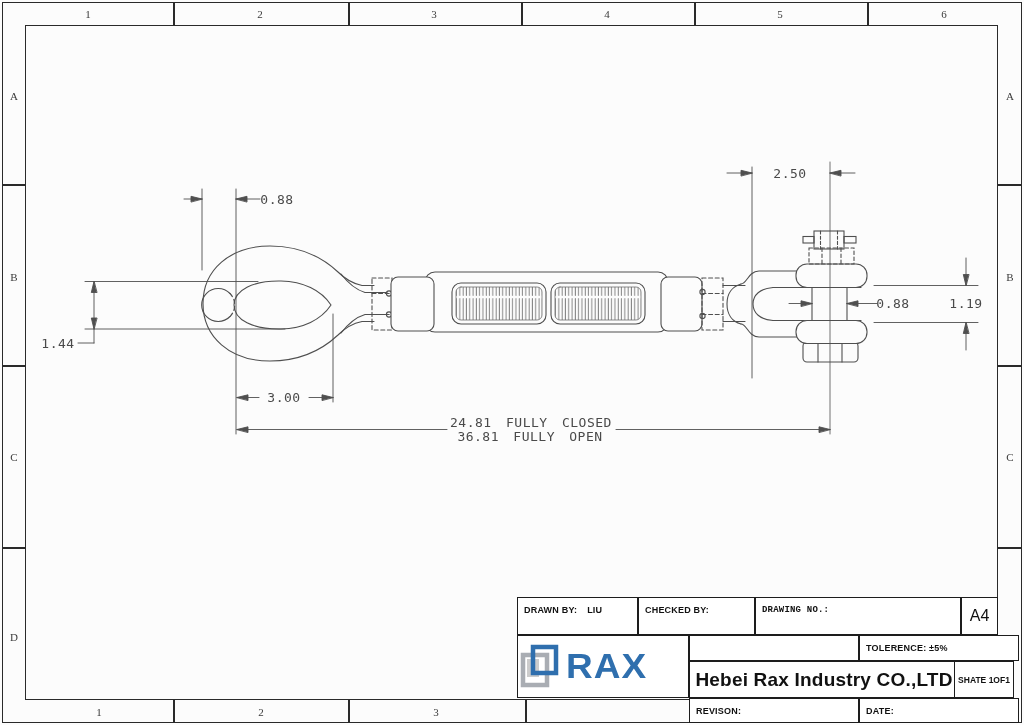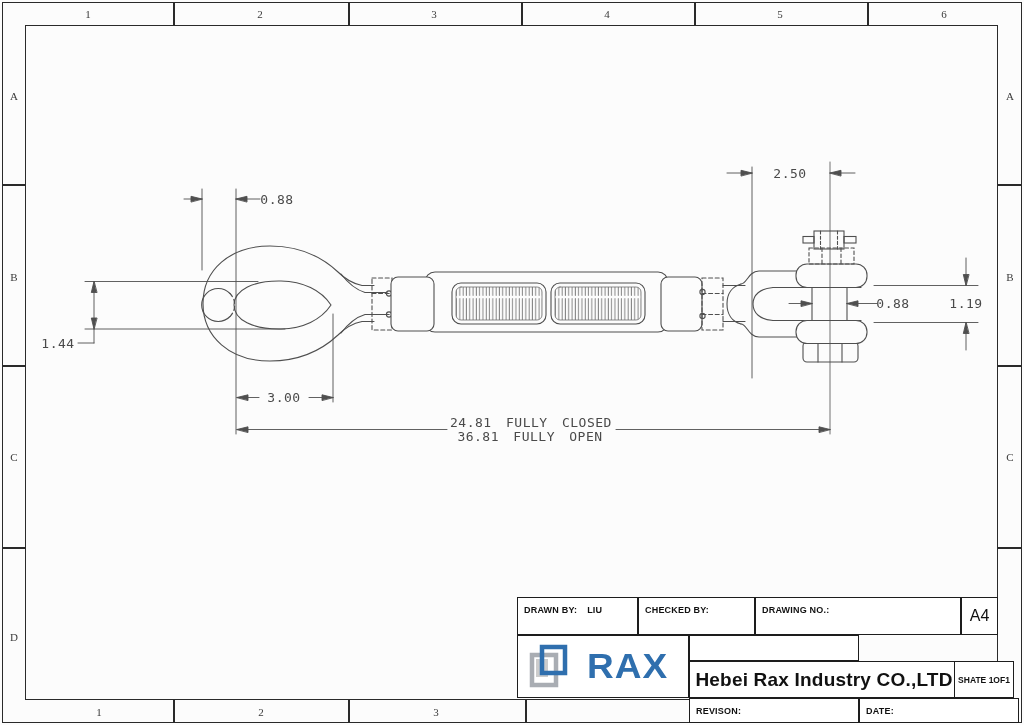--- a/index.html
+++ b/index.html
@@ -15,21 +15,21 @@
   .tb{position:absolute;box-sizing:border-box;border:1.4px solid #1d1d1d;background:#ffffff;
       color:#111;overflow:hidden;}
   .tb-sm{font-size:9px;font-weight:bold;letter-spacing:0.2px;}
   .tb-row1{padding:7px 0 0 6px;}
   .tb-val{margin-left:10px;font-weight:bold;}
   .tb-a4{display:flex;align-items:center;justify-content:center;font-size:16px;font-weight:400;}
   .tb-mid{display:flex;align-items:center;padding-left:6px;}
   .tb-company{display:flex;align-items:center;justify-content:center;font-size:19px;font-weight:bold;
               letter-spacing:0.2px;white-space:nowrap;}
   .tb-sheet{display:flex;align-items:center;justify-content:center;font-size:8.5px;font-weight:bold;}
-  .tb-logo{display:flex;align-items:center;justify-content:flex-start;padding-left:9px;gap:18px;}
+  .tb-logo{display:flex;align-items:center;justify-content:flex-start;gap:6px;}
   .logo-rax{color:#2f6fae;font-size:37px;font-weight:900;letter-spacing:1px;
             transform:scaleY(0.96);line-height:1;}
   svg text{font-family:"DejaVu Sans Mono",monospace;fill:#4a4a4a;}
 </style>
 </head>
 <body>
 
 <div id="sheet">
 
   <div class="rect" style="left:2px;top:2px;width:1020px;height:721px;border-width:1.8px;"></div>
@@ -213,36 +213,39 @@
       </g>
     </g>
   </svg>
 
   <div class="tb tb-sm tb-row1" style="left:517px;top:597px;width:121px;height:38px;">
     <span>DRAWN BY:</span><span class="tb-val">LIU</span>
   </div>
   <div class="tb tb-sm tb-row1" style="left:638px;top:597px;width:117px;height:38px;padding-left:6px;">
     <span>CHECKED BY:</span>
   </div>
-  <div class="tb tb-sm tb-row1" style="left:755px;top:597px;width:206px;height:38px;">
+  <div class="tb tb-sm tb-row1" style="left:755px;top:597px;width:206px;height:38px;font-family:Liberation Mono, monospace;">
     <span>DRAWING NO.:</span>
   </div>
   <div class="tb tb-a4" style="left:961px;top:597px;width:37px;height:38px;">
     <span>A4</span>
   </div>
 
   <div class="tb tb-logo" style="left:517px;top:635px;width:172px;height:63px;">
     <svg width="42" height="48" viewBox="0 0 42 48" style="flex:0 0 auto;">
       <rect x="9" y="16" width="12" height="18" fill="#cccccc"></rect>
       <rect x="5" y="12" width="24" height="30" fill="none" stroke="#a9adb3" stroke-width="4.5"></rect>
       <rect x="15" y="4" width="23" height="26" fill="none" stroke="#2f6fae" stroke-width="4.5"></rect>
     </svg>
     <span class="logo-rax">RAX</span>
   </div>
   <div class="tb" style="left:689px;top:635px;width:170px;height:26px;"></div>
+  <div class="tb tb-sm tb-mid" style="left:859px;top:635px;width:160px;height:26px;">
+    <span>TOLERENCE:</span>&nbsp;<span>±5%</span>
+  </div>
 
   <div class="tb tb-company" style="left:689px;top:661px;width:270px;height:37px;">
     <span>Hebei Rax Industry CO.,LTD</span>
   </div>
   <div class="tb tb-sheet" style="left:954px;top:661px;width:60px;height:37px;">
     <span>SHATE 1OF1</span>
   </div>
 
   <div class="tb tb-sm tb-mid" style="left:859px;top:698px;width:160px;height:25px;">
     <span>DATE:</span>

